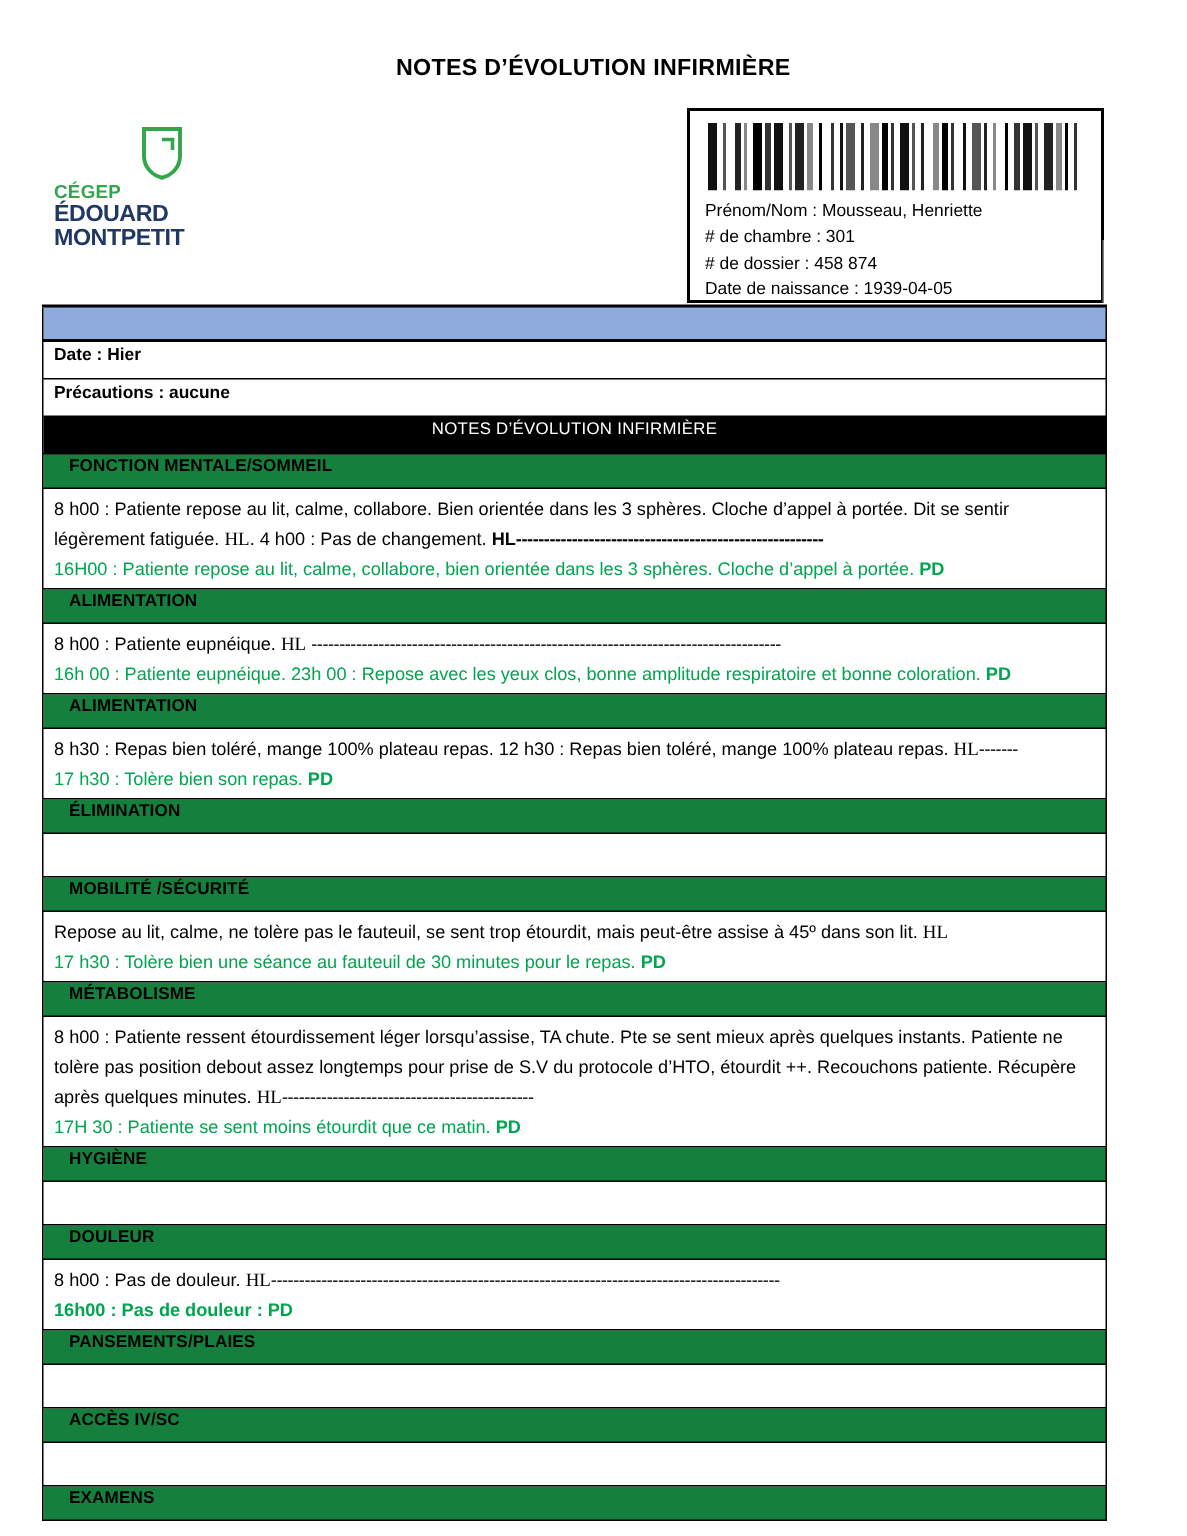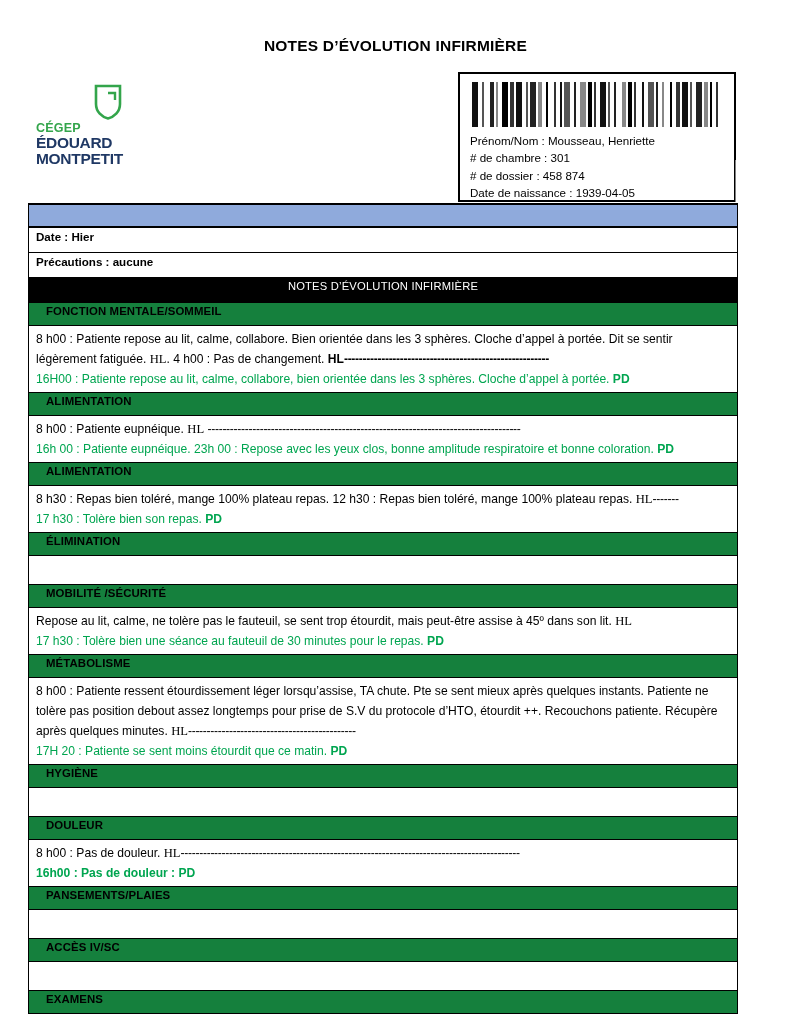--- a/index.html
+++ b/index.html
@@ -349,21 +349,21 @@
           <div class="note-black"><span>Repose au lit, calme, ne tolère pas le fauteuil, se sent trop étourdit, mais peut-être assise à 45º dans son lit. </span><span class="sig-serif">HL</span></div>
           <div class="note-green"><span>17 h30 : Tolère bien une séance au fauteuil de 30 minutes pour le repas. </span><span class="bold">PD</span></div>
         </td>
       </tr>
       <tr class="row-section">
         <td>MÉTABOLISME</td>
       </tr>
       <tr class="row-content">
         <td>
           <div class="note-black"><span>8 h00 : Patiente ressent étourdissement léger lorsqu’assise, TA chute. Pte se sent mieux après quelques instants. Patiente ne tolère pas position debout assez longtemps pour prise de S.V du protocole d’HTO, étourdit ++. Recouchons patiente. Récupère après quelques minutes. </span><span class="sig-serif">HL</span><span class="dashes">---------------------------------------------</span></div>
-          <div class="note-green"><span>17H 20 : Patiente se sent moins étourdit que ce matin. </span><span class="bold">PD</span></div>
+          <div class="note-green"><span>17H 30 : Patiente se sent moins étourdit que ce matin. </span><span class="bold">PD</span></div>
         </td>
       </tr>
       <tr class="row-section">
         <td>HYGIÈNE</td>
       </tr>
       <tr class="row-content row-empty">
         <td>&nbsp;</td>
       </tr>
       <tr class="row-section">
         <td>DOULEUR</td>

